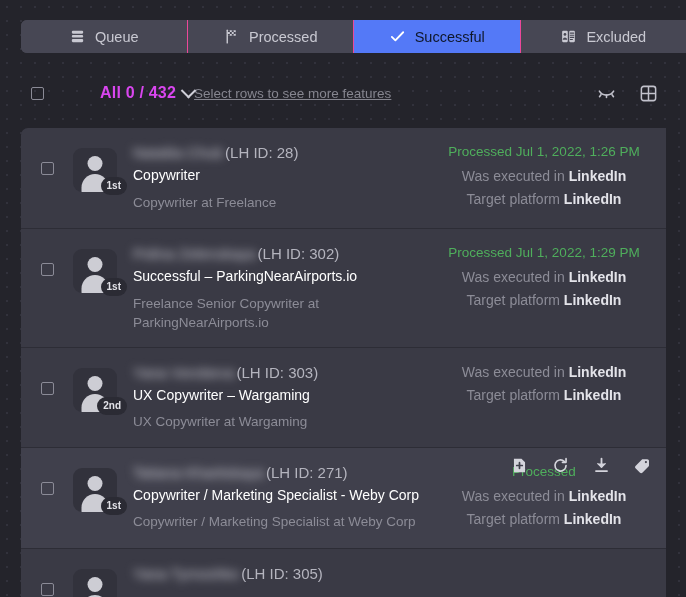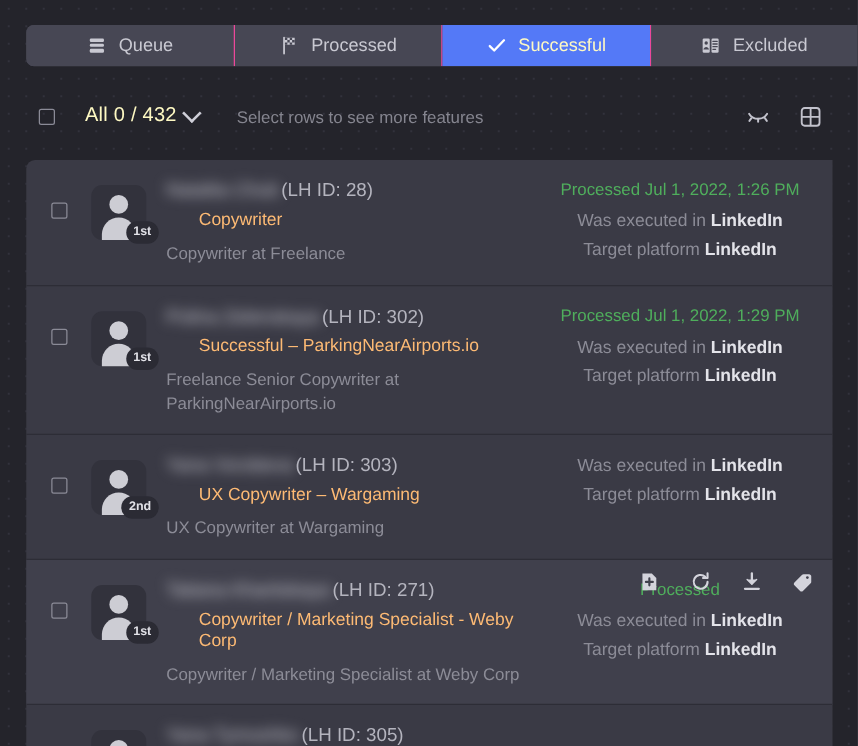--- a/index.html
+++ b/index.html
@@ -41,21 +41,21 @@
     font-size: 14.5px;
     color: #c9c9d2;
     background: #474754;
     border-right: 1px solid #ec4899;
     cursor: pointer;
     user-select: none;
   }
   .tab:last-child { border-right: none; }
   .tab.active {
     background: #5479f7;
-    color: #fef9c3;
+    color: #0f172a;
   }
   .tab .ticon {
     display: inline-flex;
     align-items: center;
     justify-content: center;
     width: 17px;
     height: 17px;
     flex: none;
   }
   .tab .tlabel { white-space: nowrap; }
@@ -83,36 +83,37 @@
   .select-all {
     display: flex;
     align-items: center;
     gap: 7px;
     margin-left: 24px;
     cursor: pointer;
     user-select: none;
   }
   .select-all .sa-text {
     font-size: 16px;
-    font-weight: normal;
-    color: #fef9c3;
+    font-weight: bold;
+    color: #d946ef;
     letter-spacing: .2px;
+    margin-left: 32px;
   }
   .chev {
     display: inline-block;
     width: 11px;
     height: 11px;
     border-right: 2px solid #cfcfd8;
     border-bottom: 2px solid #cfcfd8;
     transform: rotate(45deg) translate(-2px,-2px);
   }
   .hint {
-    margin-left: 30px;
     font-size: 13.5px;
     color: #85858f;
+    text-decoration: underline;
   }
   .toolbar-actions {
     margin-left: auto;
     margin-right: 28px;
     display: flex;
     align-items: center;
     gap: 22px;
   }
   .toolbar-actions .tb-ico {
     width: 20px;
@@ -221,24 +222,23 @@
     user-select: none;
     white-space: nowrap;
   }
   .lhid {
     font-size: 15px;
     color: #b4b4be;
     white-space: nowrap;
   }
   .headline {
     font-size: 14px;
-    color: #fdba74;
+    color: #ffffff;
     margin-bottom: 8px;
     line-height: 1.25;
-    margin-left: 26px;
   }
   .subline {
     font-size: 13.5px;
     color: #8c8c97;
     line-height: 1.45;
   }
 
   .row-right {
     flex: none;
     width: 230px;

